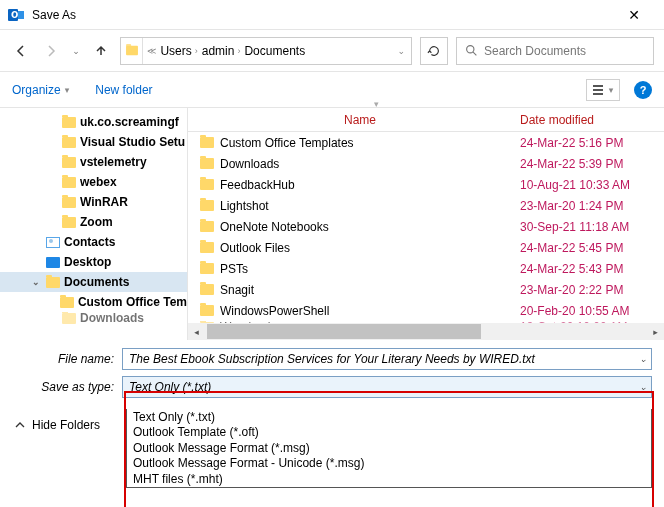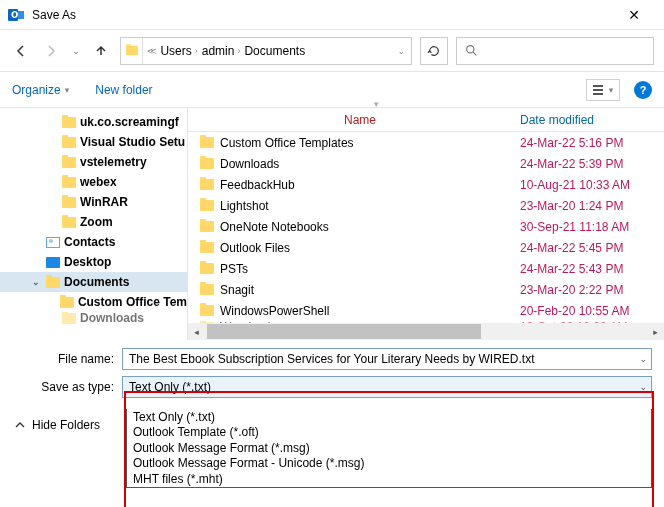--- a/index.html
+++ b/index.html
@@ -32,30 +32,30 @@
   .tnode.med { padding-left: 32px; }
   .tnode .caret { width: 10px; font-size: 9px; color: #666; }
   .folder-ico { width: 14px; height: 11px; background: #ffd869; border-radius: 1px; position: relative; flex-shrink: 0; }
   .folder-ico::before { content:""; position:absolute; top:-2px; left:0; width:6px; height:2px; background:#ffd869; border-radius:1px 1px 0 0; }
   .desktop-ico { width:14px; height:11px; background:#1e87e5; border-radius:1px; flex-shrink:0; }
   .contact-ico { width: 14px; height: 11px; border: 1px solid #59a6e8; background: #fff; flex-shrink:0; position: relative; }
   .contact-ico::before { content:""; position:absolute; left:2px; top:1px; width:4px; height:4px; border-radius:50%; background:#9cc7ea; }
   .list { flex: 1; display: flex; flex-direction: column; position: relative; }
   .cols { display: flex; height: 24px; align-items: center; border-bottom: 1px solid #e5e5e5; padding-left: 12px; }
   .col-name { flex: 0 0 320px; color: #b91c1c; text-align: center; }
-  .col-date { flex: 1; color: #0369a1; }
+  .col-date { flex: 1; color: #b91c1c; }
   .rows { flex: 1; overflow: hidden; }
   .row { display: flex; align-items: center; height: 21px; padding-left: 12px; }
   .row .nm { flex: 0 0 320px; display: flex; align-items: center; gap: 6px; }
   .row .dt { flex: 1; color: #be185d; }
   .hscroll { height: 17px; background: #f0f0f0; display: flex; align-items: center; }
   .hscroll-arrow { width: 17px; height: 17px; display:flex; align-items:center; justify-content:center; color:#555; font-size:9px; }
   .hscroll-track { flex: 1; height: 17px; background: #f0f0f0; display:flex; align-items:center; }
   .hscroll-thumb { height: 15px; background: #c2c2c2; margin-left: 2px; }
-  .form-area { padding: 8px 12px 6px 12px; }
+  .form-area { padding: 8px 12px 6px 12px; font-style: italic; }
   .form-row { display: flex; align-items: center; margin-bottom: 6px; }
   .form-label { width: 110px; text-align: right; padding-right: 8px; }
   .form-input { flex: 1; height: 22px; border: 1px solid #7a9fc4; padding: 0 6px; display: flex; align-items: center; background: #fff; position: relative; }
   .form-input.sel-inp { background: #eaf3fb; }
   .form-input .dd { position: absolute; right: 4px; font-size: 9px; color: #555; }
   .dropdown { position: absolute; left: 126px; top: 409px; width: 526px; border: 2px solid #d60000; background: #fff; z-index: 10; }
   .dropdown-above-redbox { position:absolute; left:124px; top:391px; width:530px; height:120px; border:2px solid #d60000; pointer-events:none; z-index:5;}
   .dd-item { height: 15.5px; padding: 0 6px; display: flex; align-items: center; white-space: nowrap; }
   .dd-item.hl { background: #0a64c2; color: #fff; }
   .bottom-bar { display:flex; align-items:center; padding: 8px 14px; }
@@ -121,20 +121,21 @@
     <svg width="14" height="14" viewBox="0 0 16 16">
         <path d="M3 8a5 5 0 1 1 2 4M3 8l-2 2M3 8l2 2" stroke="#333" fill="none" stroke-width="1.3"></path>
       </svg>
   </div>
 
   <div class="search-box">
     <svg width="13" height="13" viewBox="0 0 16 16">
         <circle cx="6.5" cy="6.5" r="4.5" stroke="#777" fill="none" stroke-width="1.4"></circle>
         <path d="M10 10l4 4" stroke="#777" stroke-width="1.4"></path>
       </svg>
+    <span>Search Documents</span>
   </div>
 </div>
 
 <div class="toolbar">
   <span class="organize">
       <span>Organize</span> 
       <span class="chev">▾</span>
     </span>
   <span class="newfolder">New folder</span>
   <div class="tool-right">

